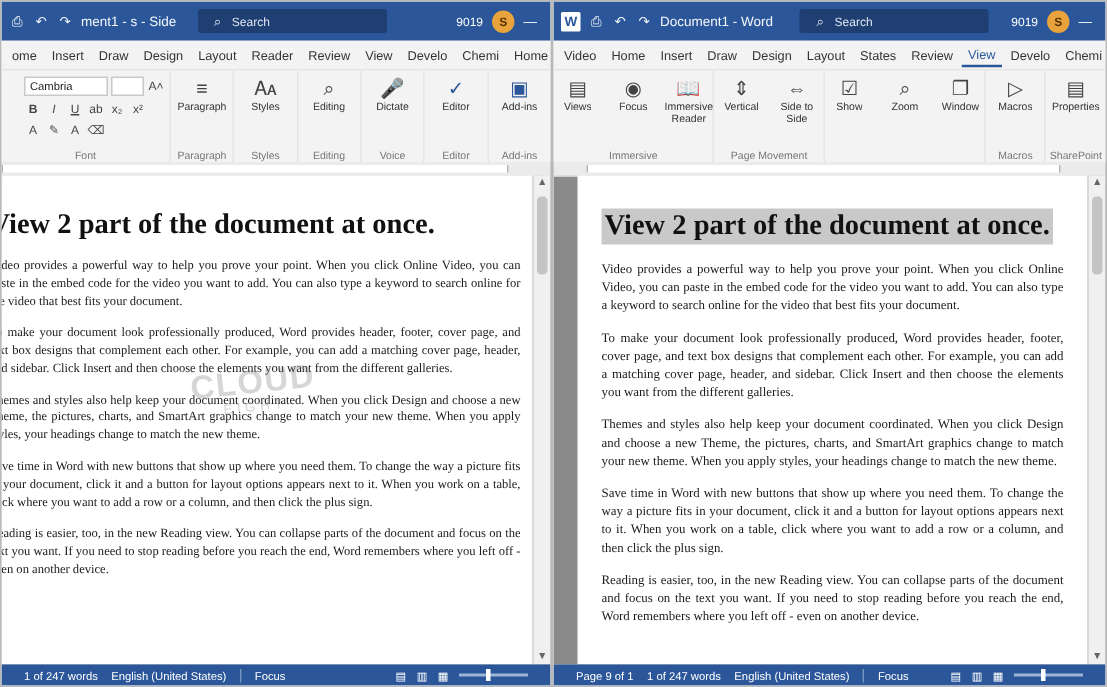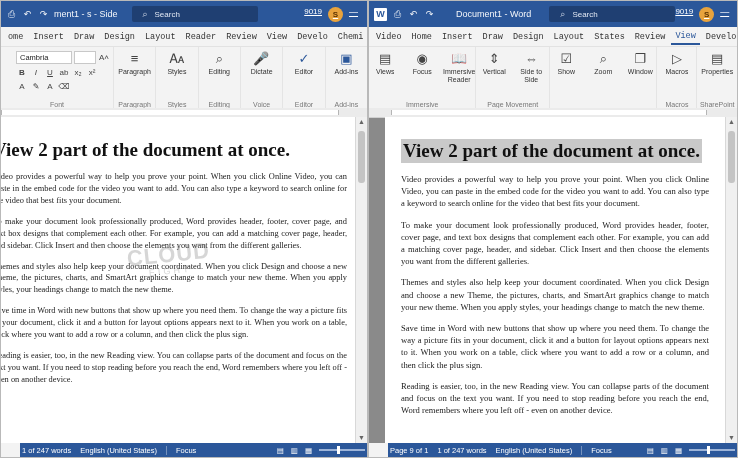--- a/index.html
+++ b/index.html
@@ -87,25 +87,24 @@
     align-items: center;
     gap: 4px;
     padding: 0 8px;
     color: #dfe6f2;
     font-size: 8px;
     min-width: 110px;
   }
   .tb-right {
     margin-left: auto;
     display: flex;
-    align-items: flex-start;
+    align-items: center;
     gap: 6px;
     padding-right: 4px;
     font-size: 8px;
-    text-decoration: underline;
   }
   .avatar {
     width: 15px; height: 15px;
     border-radius: 50%;
     background: #e8a33d;
     color: #5a3200;
     font-size: 8px;
     display: inline-flex;
     align-items: center;
     justify-content: center;
@@ -123,21 +122,20 @@
     padding-left: 3px;
     border-bottom: 1px solid #e2e2e2;
     font-size: 8.5px;
     color: #333;
     overflow: hidden;
     white-space: nowrap;
   }
   .tab {
     padding: 2px 4px;
     border-radius: 2px 2px 0 0;
-    font-family: Liberation Mono, monospace;
   }
   .tab.active {
     color: #2b579a;
     border-bottom: 2px solid #2b579a;
     font-weight: normal;
   }
 
   
   .ribbon {
     height: 62px;
@@ -343,24 +341,23 @@
   .statusbar {
     position: absolute;
     left: 0; right: 0; bottom: 0;
     height: 14px;
     background: #2b579a;
     color: #fff;
     font-size: 7.5px;
     display: flex;
     align-items: center;
     gap: 9px;
-    padding: 0 2px;
+    padding: 0 15px;
     white-space: nowrap;
     overflow: hidden;
-    margin-left: 19px;
   }
   .statusbar .sb-right {
     margin-left: auto;
     display: flex;
     align-items: center;
     gap: 7px;
   }
   .zoomtrack {
     width: 46px; height: 2px;
     background: #9db4d8;
@@ -552,21 +549,21 @@
   </div>
 
   <div class="win win-right">
 
     <div class="titlebar">
       <div class="tb-quickaccess">
         <span class="tb-word-logo">W</span>
         <span class="tb-icon">⎙</span>
         <span class="tb-icon">↶</span>
         <span class="tb-icon">↷</span>
-        <span class="tb-title" style="margin-left:16px;">Document1  -  Word</span>
+        <span class="tb-title" style="margin-left:0;">Document1  -  Word</span>
       </div>
       <div class="tb-search" style="margin-left:18px;">
         <span class="tb-icon">⌕</span>
         <span>Search</span>
       </div>
       <div class="tb-right">
         <span>9019</span>
         <span class="avatar">S</span>
         <span class="wincontrols">
           <span>—</span>

